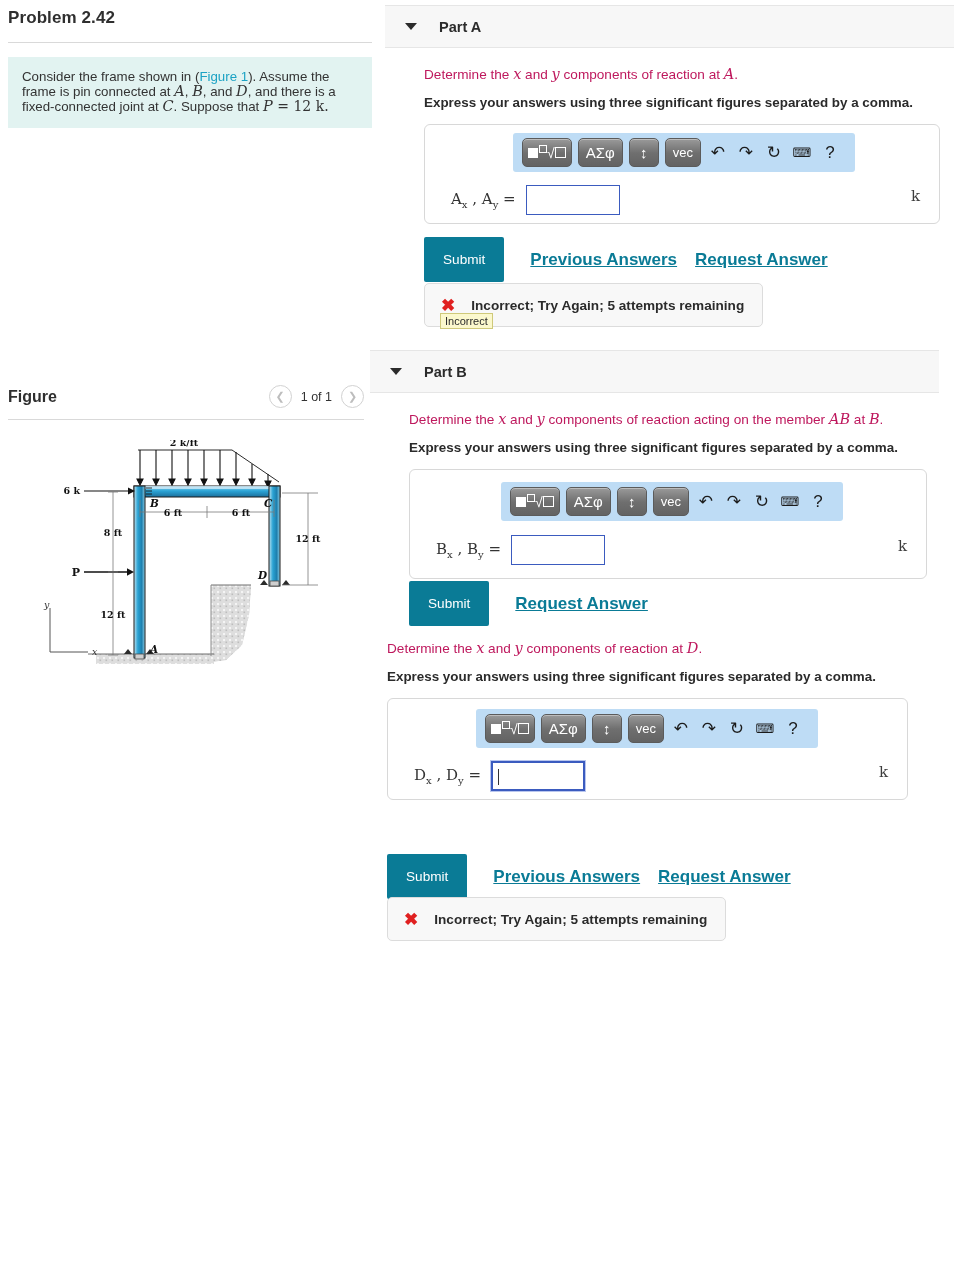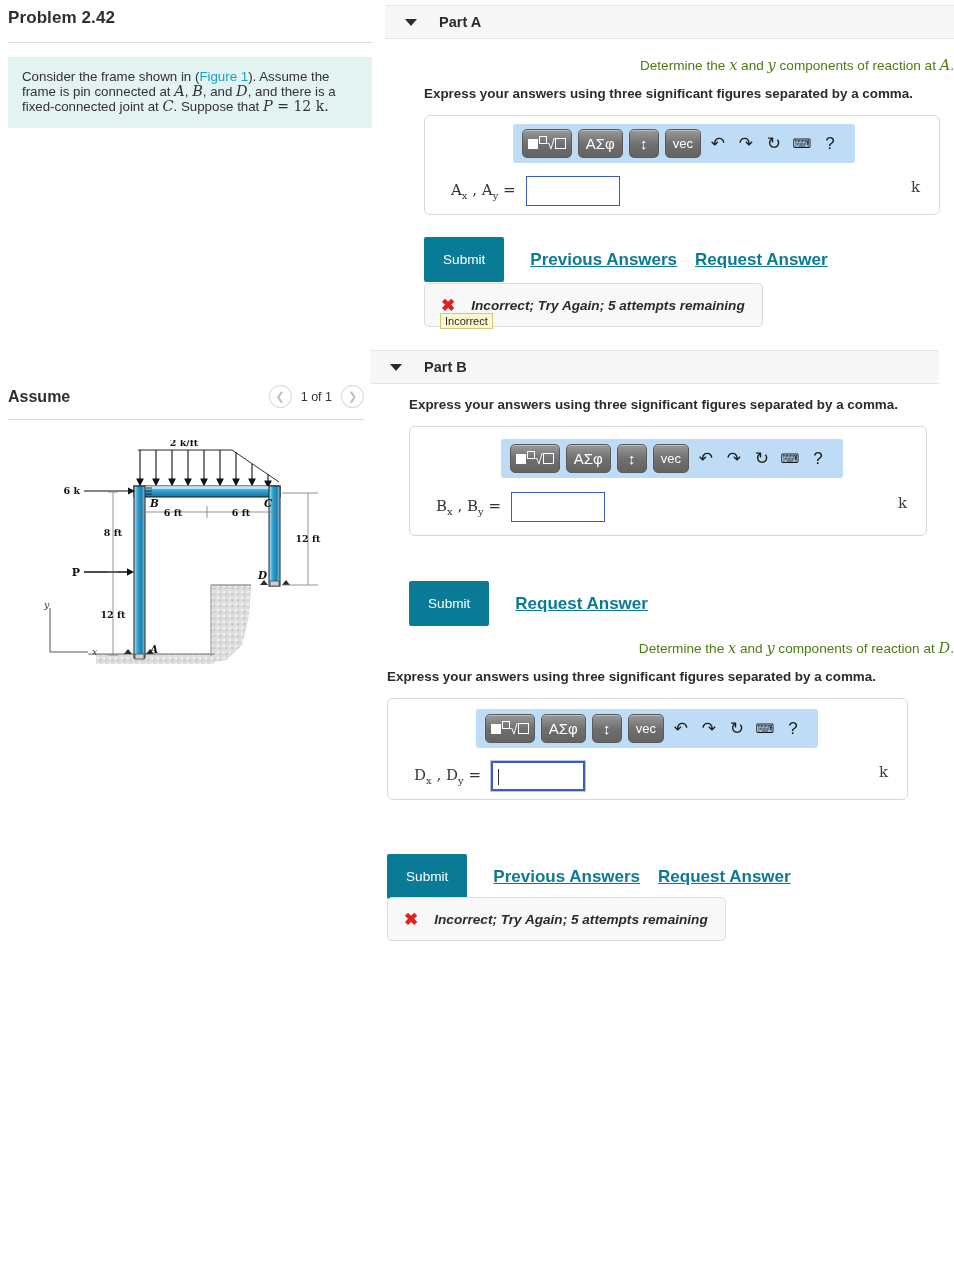--- a/index.html
+++ b/index.html
@@ -53,27 +53,27 @@
   .hr-fig { position: absolute; left: 8px; top: 419px; width: 356px; height: 1px; background: #d9d9d9; }
 
   .figure-wrap { position: absolute; left: 36px; top: 440px; width: 310px; height: 240px; }
 
   
   .part-block { position: absolute; }
   .part-header {
     background: #f7f7f7;
     border-top: 1px solid #e6e6e6;
     border-bottom: 1px solid #e6e6e6;
-    height: 34px; display: flex; align-items: center;
+    height: 43px; display: flex; align-items: center;
     padding-left: 20px; box-sizing: border-box;
   }
   .caret { width: 0; height: 0; border-left: 6px solid transparent; border-right: 6px solid transparent; border-top: 7px solid #2b2b2b; margin-right: 22px; }
   .part-label { font-size: 14.5px; font-weight: bold; color: #2b2b2b; }
 
-  .q-text { font-size: 13.6px; color: #4d7c0f; margin: 18px 0 0 0; text-align: right; }
+  .q-text { font-size: 13.6px; color: #be185d; margin: 18px 0 0 0; }
   .q-bold { font-size: 13.4px; font-weight: bold; color: #2b2b2b; margin: 13px 0 0 0; }
 
   .answer-card {
     margin-top: 14px;
     border: 1px solid #d8d8d8; border-radius: 6px;
     background: #fff; position: relative; box-sizing: border-box;
   }
   .mathbar {
     background: #bedcf5; border-radius: 3px;
     display: inline-flex; align-items: center; gap: 6px;
@@ -118,41 +118,41 @@
     text-decoration: underline; margin-left: 26px; white-space: nowrap;
   }
   .lnk-action.gap2 { margin-left: 18px; }
 
   .feedback {
     position: absolute; border: 1px solid #dcdcdc; border-radius: 5px;
     background: #f8f8f8; display: flex; align-items: center;
     padding: 11px 20px 11px 16px; box-sizing: border-box;
   }
   .xmark { color: #e02020; font-size: 17px; font-weight: bold; margin-right: 16px; }
-  .fb-text { font-size: 13.6px; font-weight: bold; color: #2b2b2b; white-space: nowrap; font-style: italic; }
+  .fb-text { font-size: 13.6px; font-weight: bold; color: #2b2b2b; white-space: nowrap; }
   .tooltip {
     position: absolute; background: #fbf8cd; border: 1px solid #cfc97a;
     font-size: 11px; color: #2b2b2b; padding: 1px 4px; white-space: nowrap;
   }
 </style>
 </head>
 <body>
 
 <div class="page">
 
   <div class="left-col">
     <div class="problem-title">Problem 2.42</div>
     <div class="hr-thin"></div>
 
     <div class="info-box">
       <span>Consider the frame shown in (</span><span class="lnk">Figure 1</span><span>). Assume the frame is pin connected at </span><span class="mi">A</span><span>, </span><span class="mi">B</span><span>, and </span><span class="mi">D</span><span>, and there is a fixed-connected joint at </span><span class="mi">C</span><span>. Suppose that </span><span class="mi">P</span><span class="mu"> = 12 k.</span>
     </div>
 
     <div class="figure-head">
-      <div class="figure-title">Assume</div>
+      <div class="figure-title">Figure</div>
       <div class="fig-nav">
         <div class="nav-circle">❮</div>
         <div class="fig-count">1 of 1</div>
         <div class="nav-circle">❯</div>
       </div>
     </div>
     <div class="hr-fig"></div>
 
     <div class="figure-wrap">
       <svg width="310" height="240" viewBox="0 0 310 240">
@@ -343,20 +343,21 @@
     <div class="tooltip" style="left:55px; top:308px;">Incorrect</div>
   </div>
 
   <div class="part-block" style="left:370px; top:350px; width:569px;">
     <div class="part-header">
       <div class="caret"></div>
       <div class="part-label">Part B</div>
     </div>
 
     <div style="padding-left:39px;">
+      <div class="q-text"><span>Determine the </span><span class="mi">x</span><span> and </span><span class="mi">y</span><span> components of reaction acting on the member </span><span class="mi">AB</span><span> at </span><span class="mi">B</span><span>.</span></div>
       <div class="q-bold">Express your answers using three significant figures separated by a comma.</div>
     </div>
 
     <div class="answer-card" style="margin-left:39px; width:518px; height:110px;">
       <div class="mathbar" style="left:91px; top:12px;">
         <div class="mbtn sq">
             <span class="sqglyph">
               <span class="wsq"></span>
               <span style="position:relative;"><span class="tinysq"></span>√<span class="osq"></span></span>
             </span>

